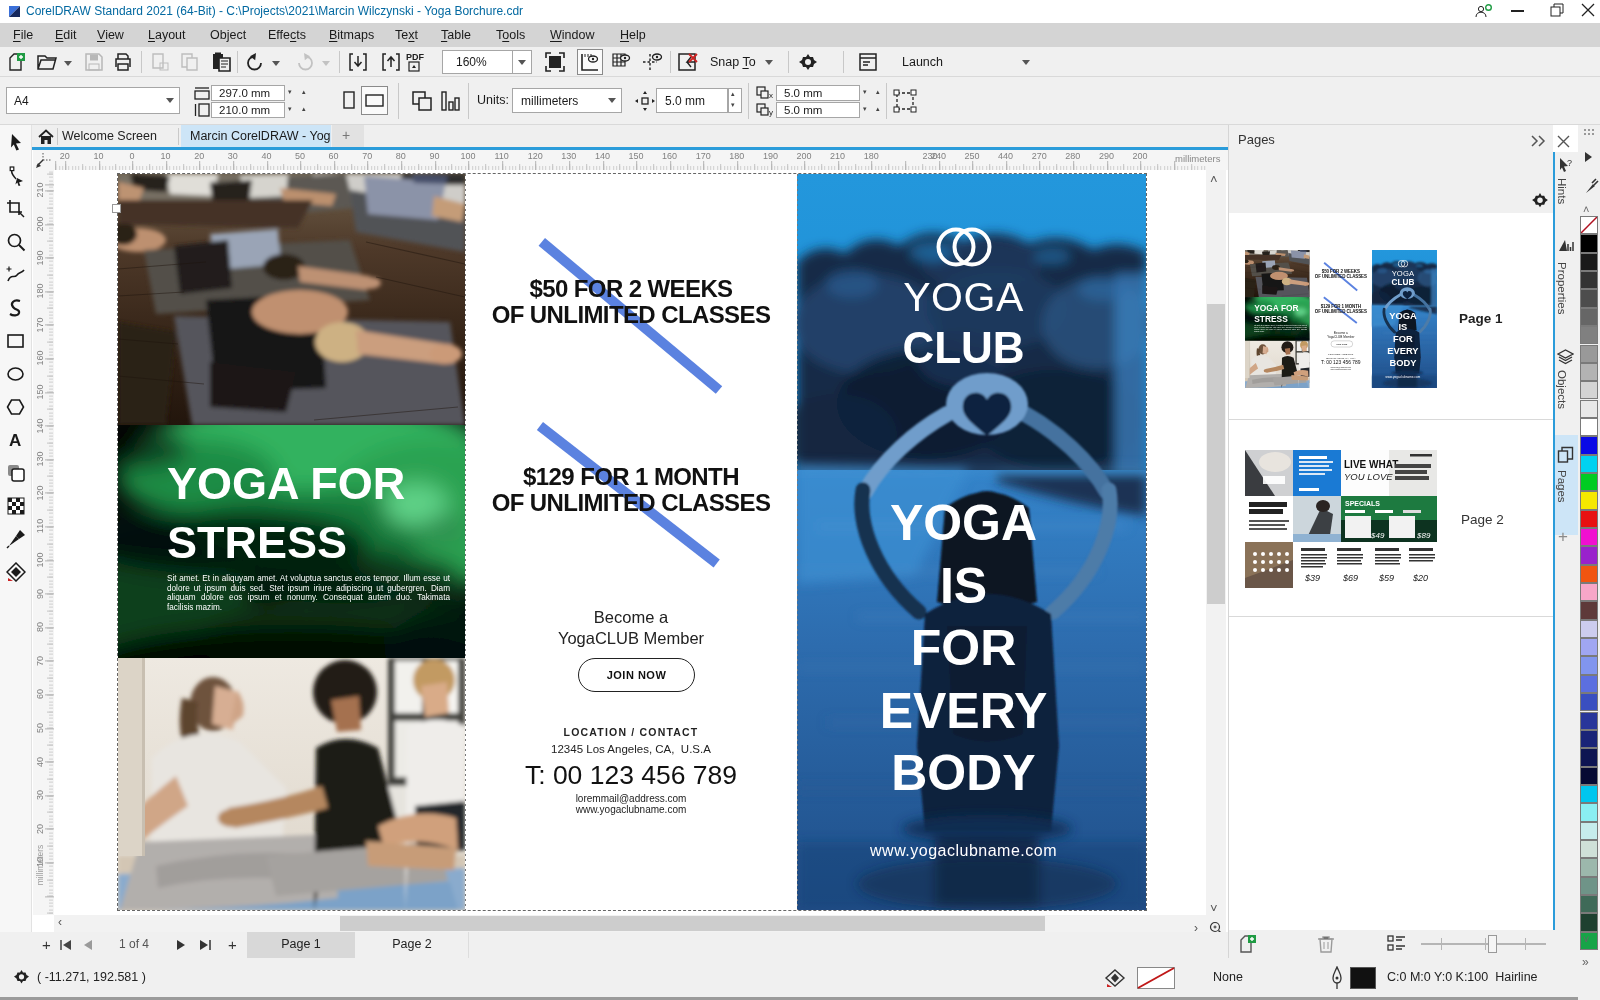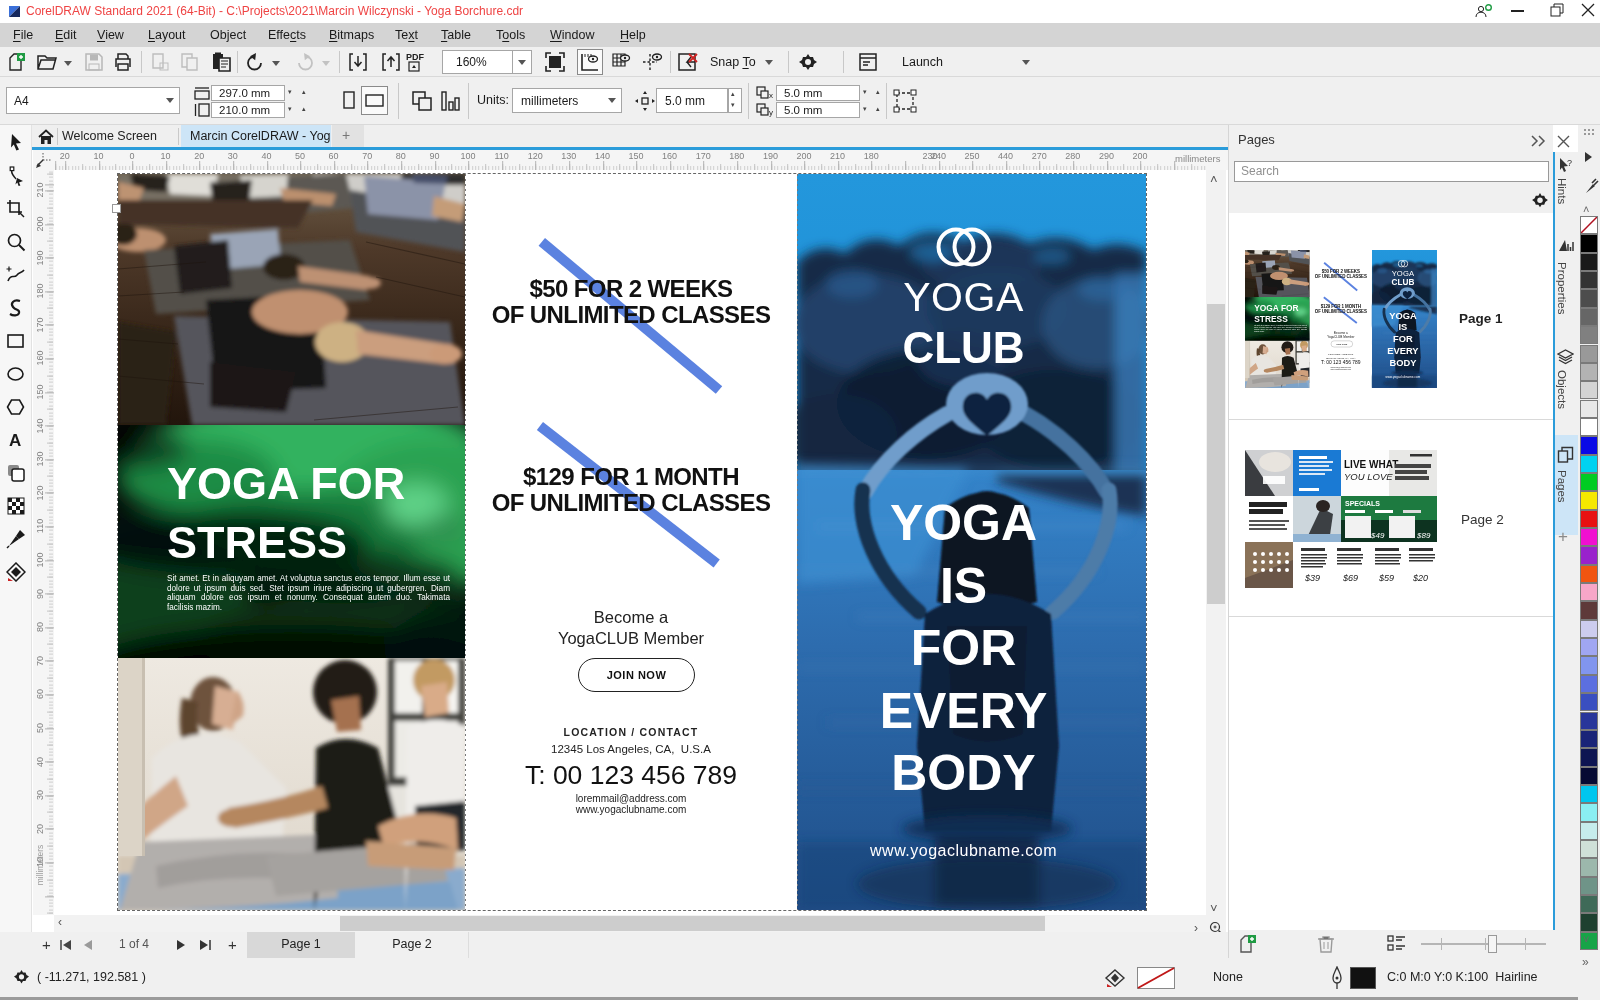--- a/index.html
+++ b/index.html
@@ -1,18 +1,18 @@
 <!DOCTYPE html>
 <html><head><meta charset="utf-8"><style>
 *{margin:0;padding:0;box-sizing:border-box;}
 html,body{width:1600px;height:1000px;overflow:hidden;background:#fff;font-family:"Liberation Sans",sans-serif;}
 .abs{position:absolute;}
 #app{position:relative;width:1600px;height:1000px;background:#fff;}
 #titlebar{left:0;top:0;width:1600px;height:23px;background:#fff;}
-#title{left:26px;top:4px;font-size:12px;color:#ef4444;}
+#title{left:26px;top:4px;font-size:12px;color:#0369a1;}
 #menubar{left:0;top:23px;width:1600px;height:24px;background:#d4d4d4;}
 .menu{position:absolute;top:5px;font-size:12.5px;color:#1a1a1a;}
 .menu u{text-decoration:underline;text-underline-offset:2px;}
 #toolbar{left:0;top:47px;width:1600px;height:30px;background:#f0f0f0;border-bottom:1px solid #d9d9d9;}
 #propbar{left:0;top:77px;width:1600px;height:48px;background:#f0f0f0;border-bottom:1px solid #d9d9d9;}
 .tsep{position:absolute;top:4px;width:1px;height:22px;background:#c8c8c8;}
 .psep{position:absolute;top:6px;width:1px;height:36px;background:#c8c8c8;}
 .combo{position:absolute;background:#fff;border:1px solid #a6a6a6;font-size:12px;color:#1a1a1a;}
 .caret{position:absolute;width:0;height:0;border-left:4px solid transparent;border-right:4px solid transparent;border-top:5px solid #555;}
 .spinbtns{position:absolute;font-size:7px;color:#444;line-height:7px;}
@@ -693,21 +693,20 @@
 </div>
 <div class="abs" id="botstrip"></div>
 <div class="abs" id="docker"></div>
 <div class="abs" id="dkhead">Pages</div>
 <svg class="abs" style="left:1530px;top:135px" width="18" height="12" viewBox="0 0 18 12">
       <path d="M2 1 L7 6 L2 11 M9 1 L14 6 L9 11" fill="none" stroke="#555" stroke-width="1.5"></path>
     </svg>
 <svg class="abs" style="left:1557px;top:135px" width="13" height="13" viewBox="0 0 13 13">
       <path d="M1 1 L12 12 M12 1 L1 12" stroke="#555" stroke-width="1.4"></path>
     </svg>
-<div class="abs" id="dksearch">Search</div>
 <svg class="abs" style="left:1530px;top:191px" width="20" height="20" viewBox="0 0 19 19">
       <path d="M9.5 2 L11 4.5 H13.5 L14.5 7 L17 8.5 L14.5 10.5 L13.5 13 H11 L9.5 15.5 L8 13 H5.5 L4.5 10.5 L2 8.5 L4.5 7 L5.5 4.5 H8 Z" fill="#222"></path>
       <circle cx="9.5" cy="8.8" r="2.6" fill="#f0f0f0"></circle>
     </svg>
 <div class="abs" id="dkcontent"></div>
 <div class="pgsep" style="top:419px"></div>
 <div class="pgsep" style="top:616px"></div>
 <div class="abs" style="left:1459px;top:311px;font-size:13.5px;font-weight:bold;color:#222">Page 1</div>
 <div class="abs" style="left:1461px;top:512px;font-size:13.5px;color:#333">Page 2</div>
     <div class="abs" id="pg1thumb" style="left:1245px;top:250px;width:192px;height:138px;overflow:hidden">

